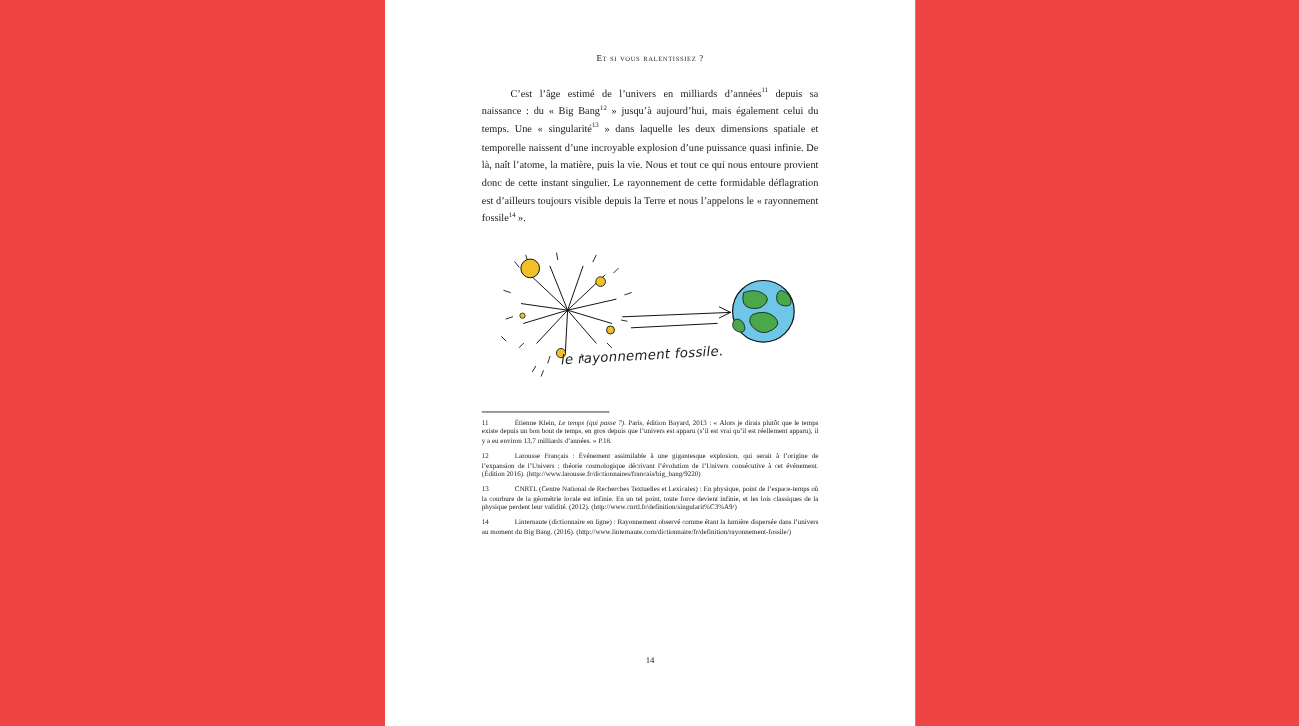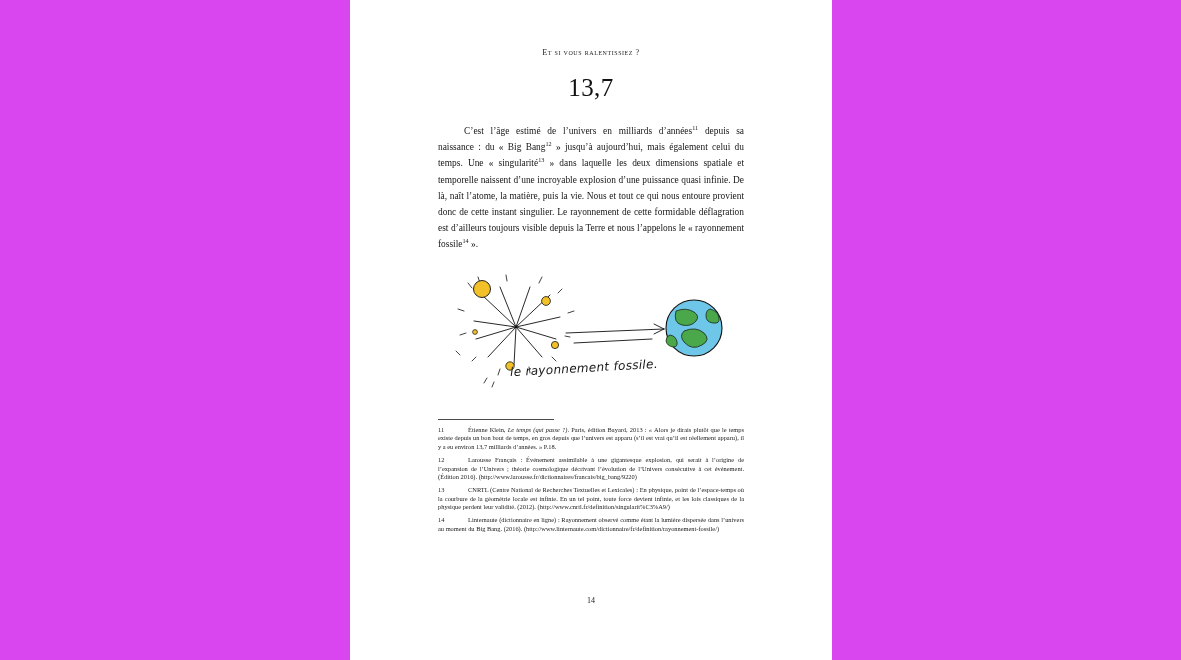--- a/index.html
+++ b/index.html
@@ -10,21 +10,21 @@
   body {
     width: 1181px;
     height: 660px;
     overflow: hidden;
     font-family: "Liberation Serif", serif;
   }
   .viewport {
     position: relative;
     width: 1181px;
     height: 660px;
-    background: #d946ef;
+    background: #ef4444;
   }
   .page {
     position: absolute;
     left: 350px;
     top: 0;
     width: 482px;
     height: 660px;
     background: #ffffff;
   }
   .page-inner {
@@ -122,21 +122,20 @@
 </style>
 </head>
 <body>
 
 <div class="viewport">
   <div class="page">
     <div class="page-inner">
 
       <div class="running-head">Et si vous ralentissiez ?</div>
 
-      <div class="chapter-number">13,7</div>
 
       <div class="body-text">
         <span>C’est l’âge estimé de l’univers en milliards d’années<sup>11</sup> depuis sa naissance&nbsp;: du «&nbsp;Big Bang<sup>12</sup>&nbsp;» jusqu’à aujourd’hui, mais également celui du temps. Une «&nbsp;singularité<sup>13</sup>&nbsp;» dans laquelle les deux dimensions spatiale et temporelle naissent d’une incroyable explosion d’une puissance quasi infinie. De là, naît l’atome, la matière, puis la vie. Nous et tout ce qui nous entoure provient donc de cette instant singulier. Le rayonnement de cette formidable déflagration est d’ailleurs toujours visible depuis la Terre et nous l’appelons le «&nbsp;rayonnement fossile<sup>14</sup>&nbsp;».</span>
       </div>
 
       <div class="figure">
         <svg width="306" height="140" viewBox="0 0 306 140">
 
           <g stroke="#111" stroke-width="0.9" fill="none" stroke-linecap="round">
             <line x1="78" y1="62" x2="44" y2="30"></line>

